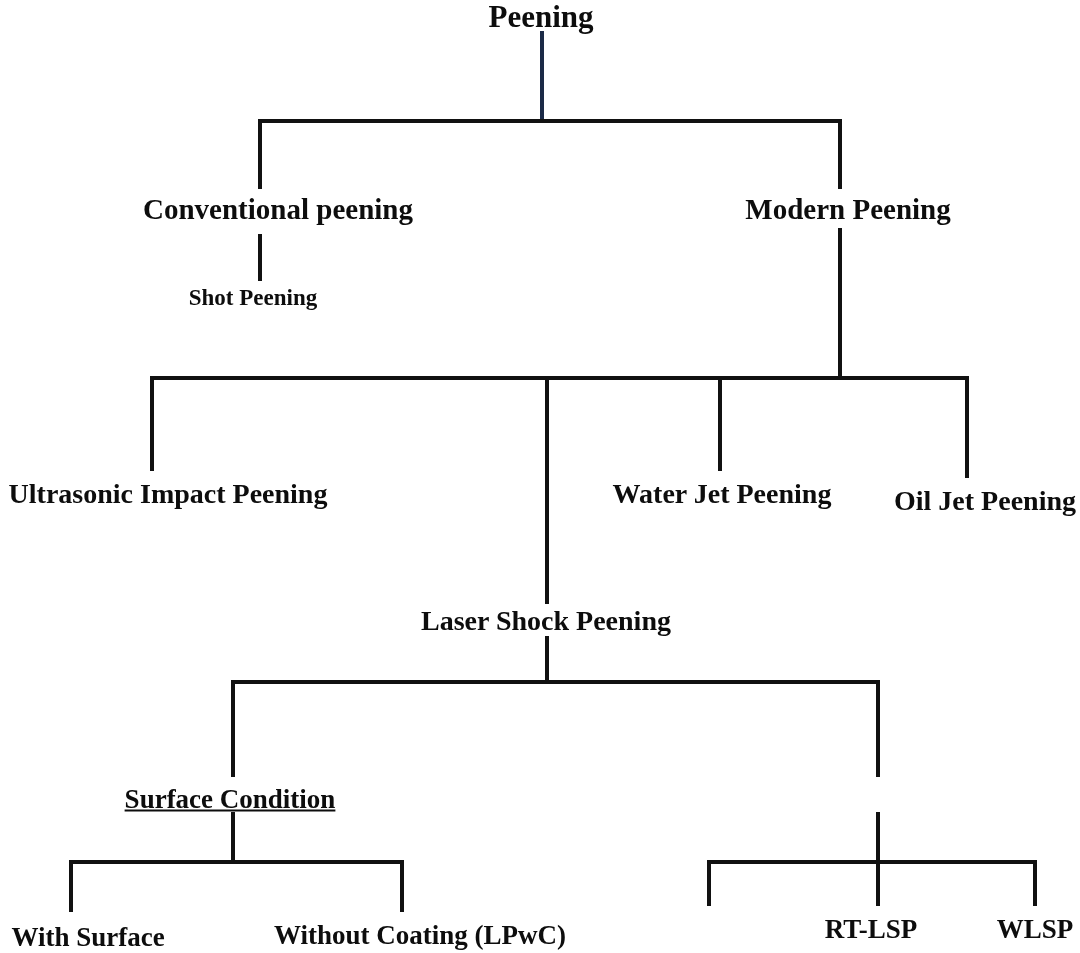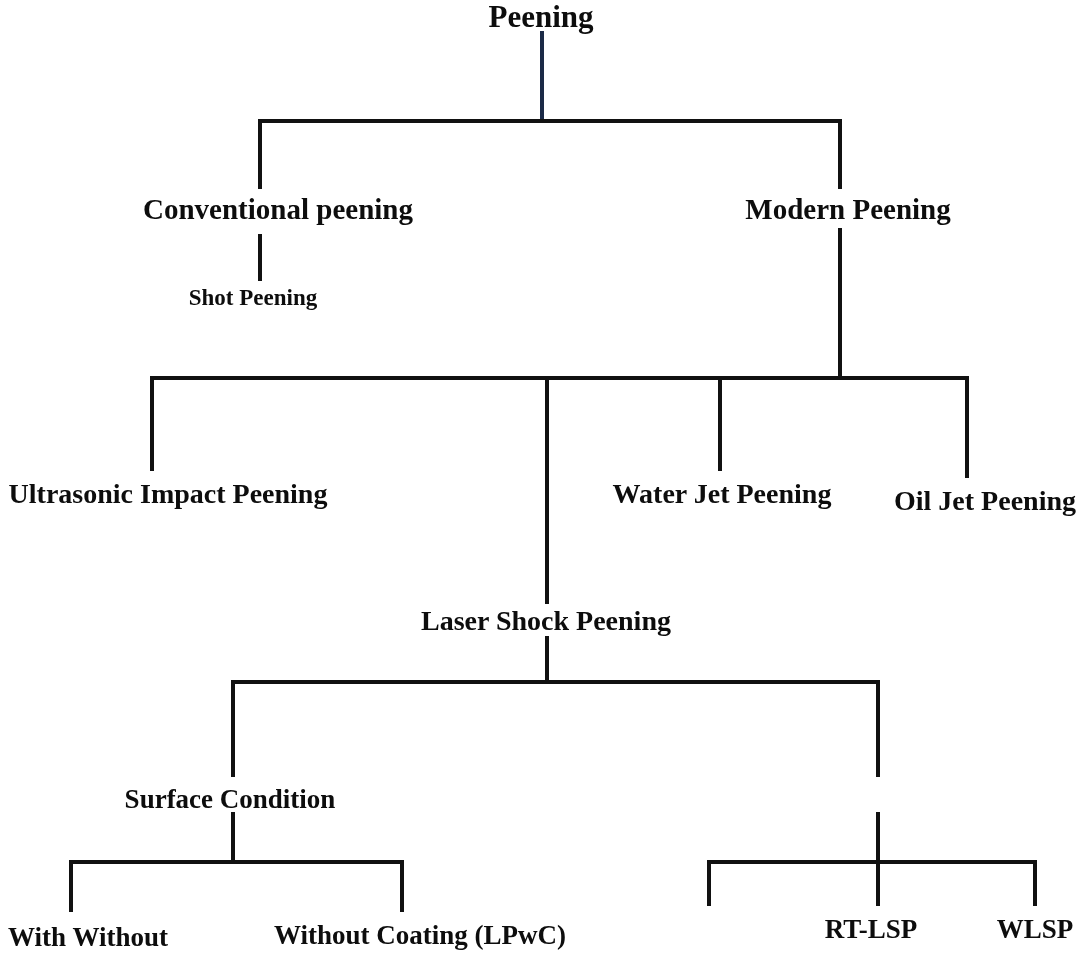--- a/index.html
+++ b/index.html
@@ -98,24 +98,24 @@
   <div class="node-label lvl-2" style="left:253px; top:297px;">Shot Peening</div>
 
   <div class="node-label lvl-3" style="left:168px; top:494px;">Ultrasonic Impact Peening</div>
 
   <div class="node-label lvl-3" style="left:722px; top:494px;">Water Jet Peening</div>
 
   <div class="node-label lvl-3" style="left:985px; top:501px;">Oil Jet Peening</div>
 
   <div class="node-label lvl-3" style="left:546px; top:621px;">Laser Shock Peening</div>
 
-  <div class="node-label lvl-4" style="left:230px; top:799px;">Surface Condition</div>
+  <div class="node-label lvl-4" style="left:230px; top:799px;text-decoration:underline;">Surface Condition</div>
 
 
-  <div class="node-label lvl-5" style="left:88px; top:937px;">With Without</div>
+  <div class="node-label lvl-5" style="left:88px; top:937px;">With Surface</div>
 
   <div class="node-label lvl-5" style="left:420px; top:935px;">Without Coating (LPwC)</div>
 
   <div class="node-label lvl-5" style="left:684px; top:929px;margin-top:45px;">CLSP</div>
 
   <div class="node-label lvl-5" style="left:871px; top:929px;">RT-LSP</div>
 
   <div class="node-label lvl-5" style="left:1035px; top:929px;">WLSP</div>
 
 </div>

